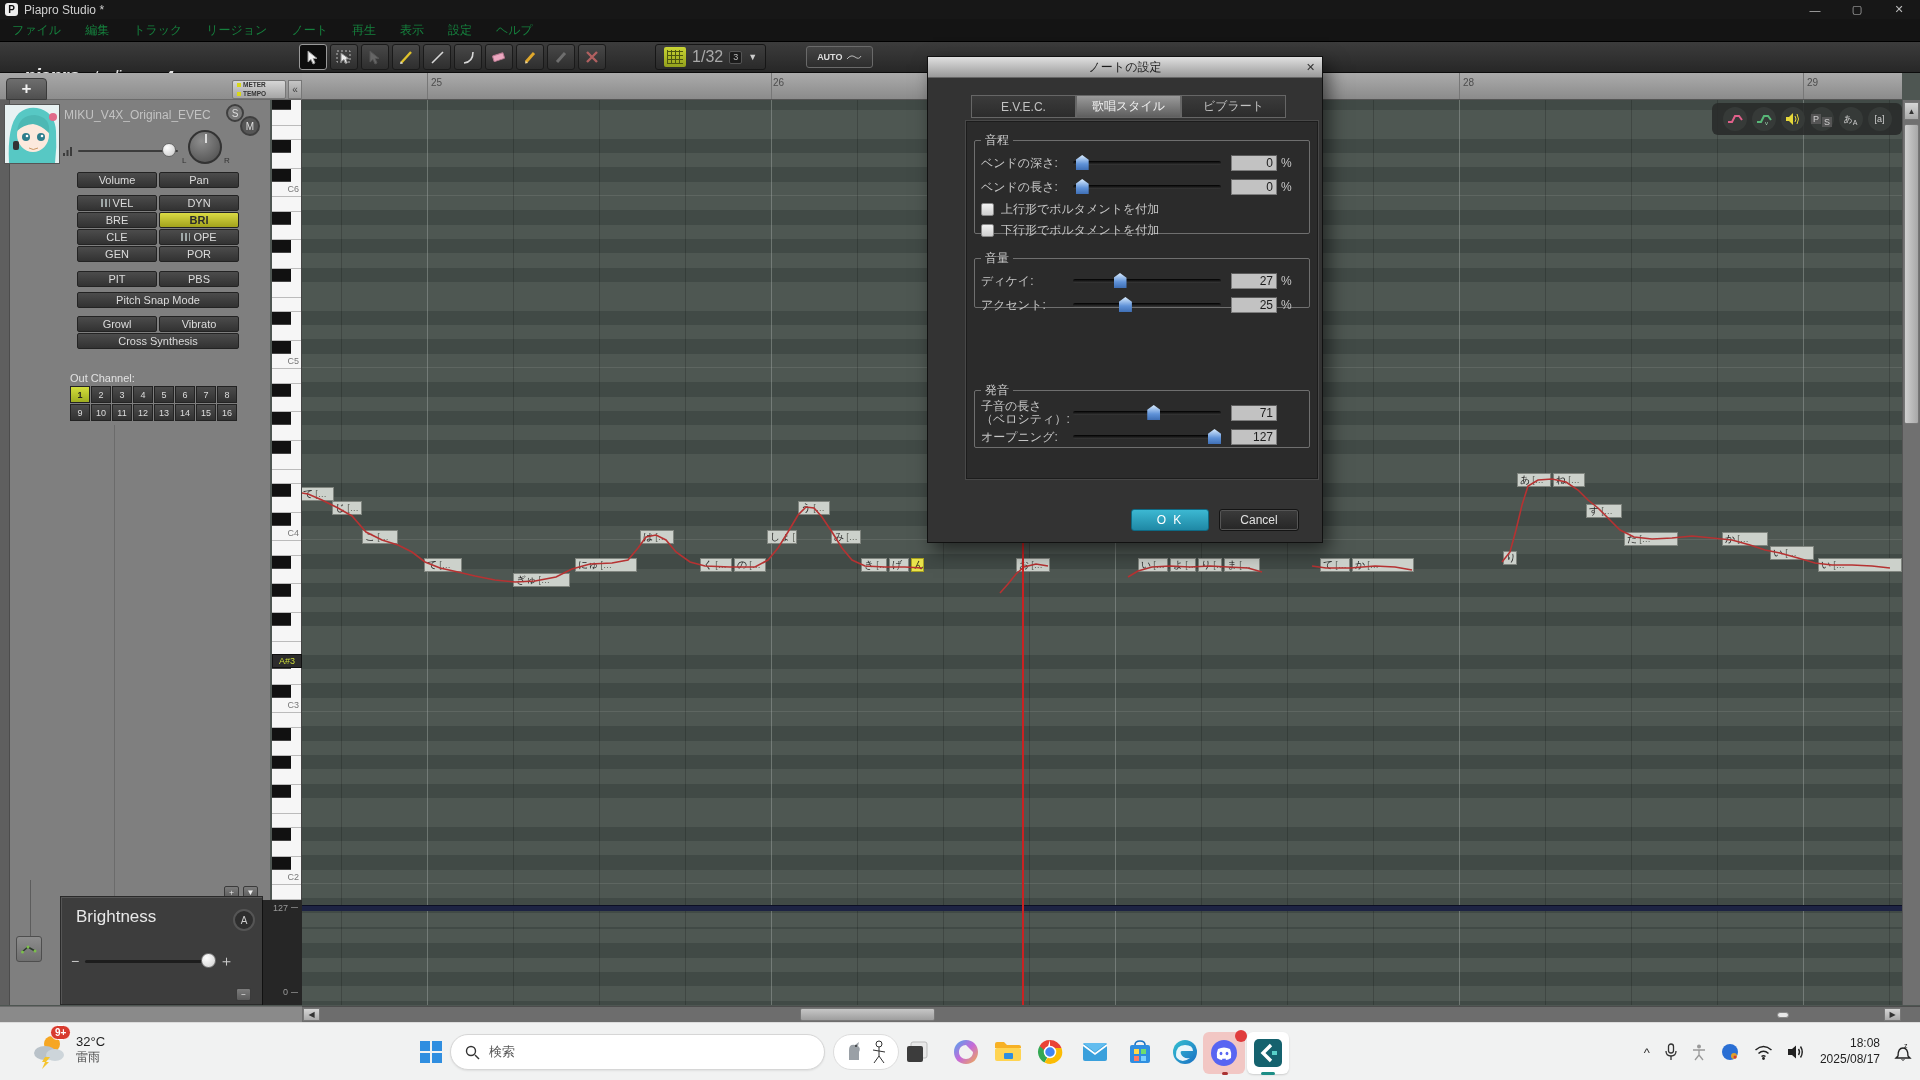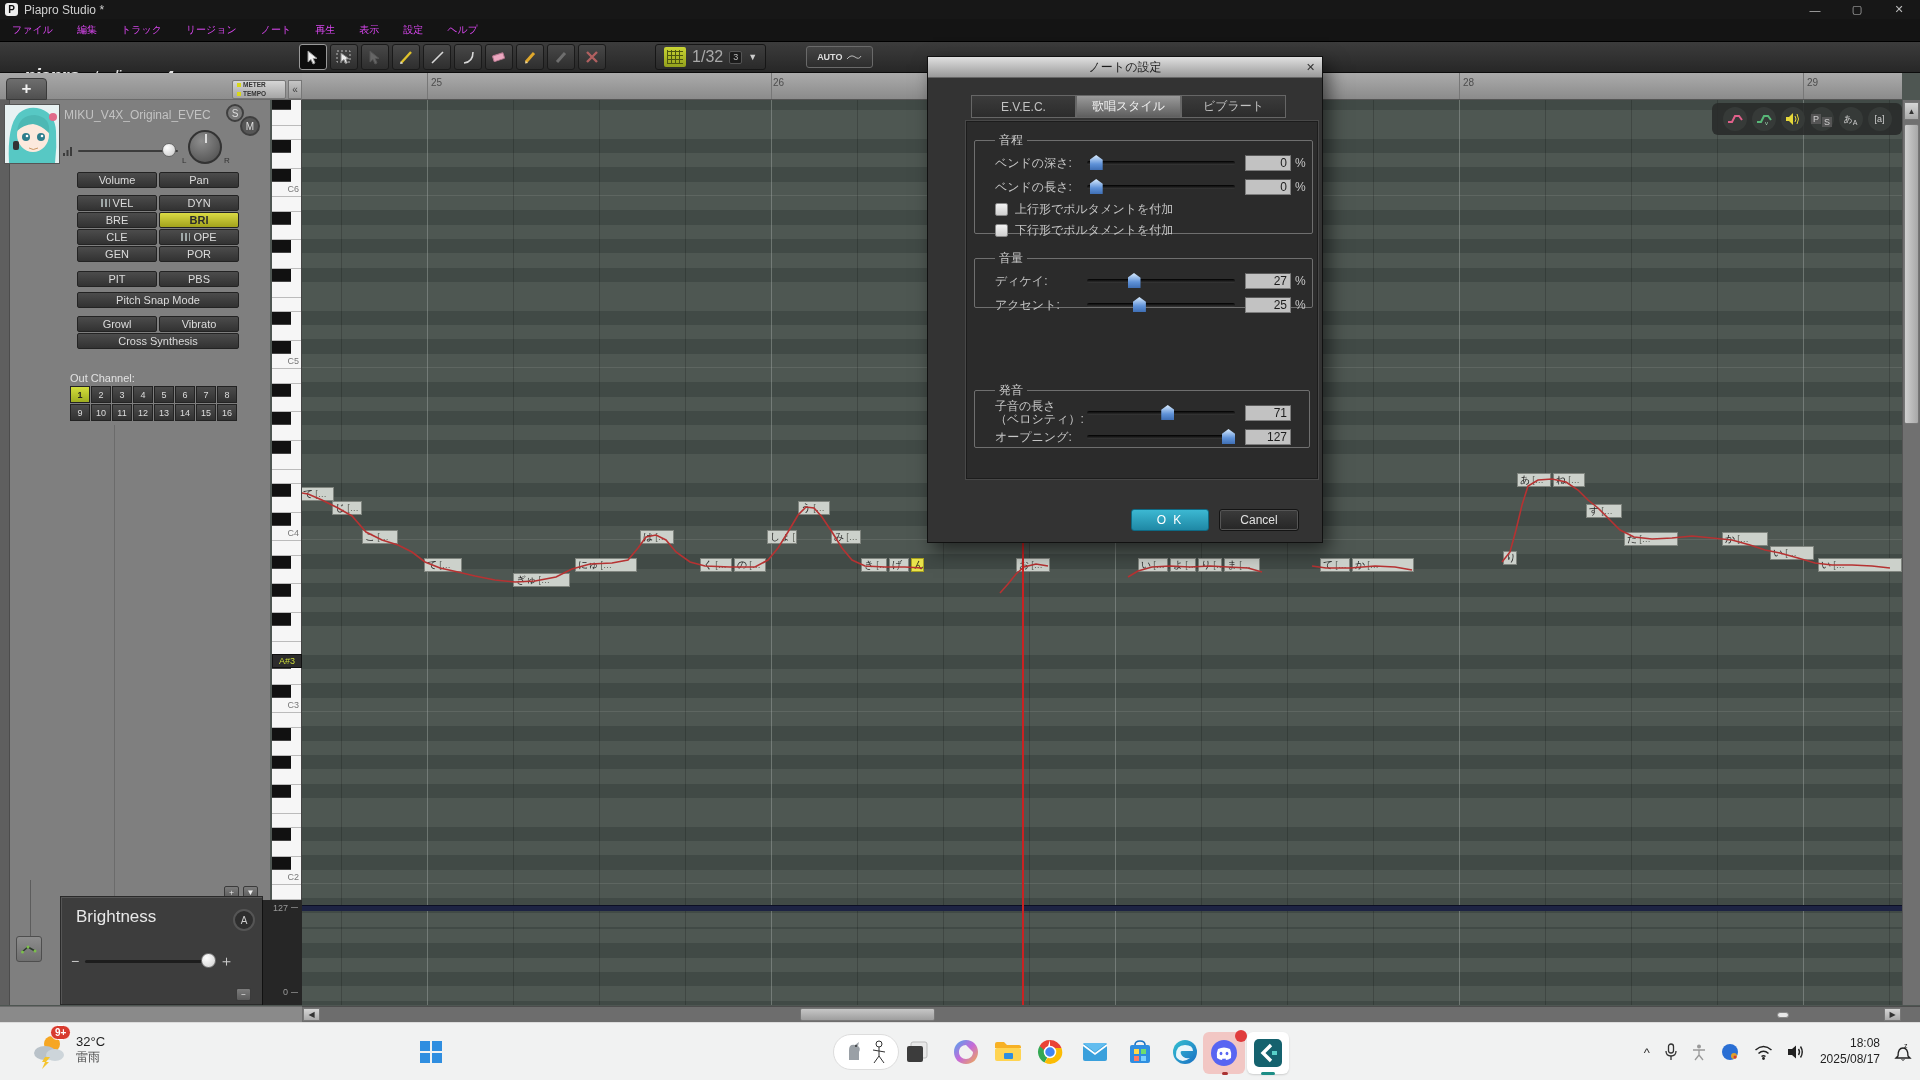--- a/index.html
+++ b/index.html
@@ -6,21 +6,21 @@
   *{box-sizing:border-box;font-family:"Liberation Sans","DejaVu Sans",sans-serif;}
   #screen{position:relative;width:1920px;height:1080px;overflow:hidden;background:#4e5652;}
   .abs{position:absolute;}
 
   
   #titlebar{left:0;top:0;width:1920px;height:19px;background:#171717;color:#cfcfcf;font-size:12px;display:flex;align-items:center;}
   #app-ico{width:13px;height:13px;margin:0 6px 0 5px;border-radius:3px;background:#eee;color:#111;font-weight:bold;font-size:10px;display:flex;align-items:center;justify-content:center;}
   .win-btn{width:42px;height:19px;display:flex;align-items:center;justify-content:center;color:#bbb;font-size:11px;}
   #win-controls{margin-left:auto;display:flex;}
   #menubar{left:0;top:19px;width:1920px;height:23px;background:#141414;display:flex;align-items:center;border-bottom:1px solid #000;}
-  .menu-item{color:#d946ef;font-size:10px;padding:0 12px;height:23px;display:flex;align-items:center;}
+  .menu-item{color:#15803d;font-size:12px;padding:0 12px;height:23px;display:flex;align-items:center;}
   #toolbar{left:0;top:42px;width:1920px;height:31px;background:linear-gradient(#3c3c3c,#272727);display:flex;align-items:center;border-bottom:1px solid #0c0c0c;}
   #logo{margin-left:24px;display:flex;align-items:baseline;gap:6px;color:#e8e8e8;}
   #logo .p1{font-size:20px;font-weight:bold;font-style:italic;letter-spacing:-1px;margin-top:38px;}
   #logo .p2{font-size:19px;font-style:italic;color:#d5d5d5;letter-spacing:-1px;}
   #logo .p3{font-size:11px;font-style:italic;color:#9a9a9a;}
   #logo .p4{font-size:17px;font-weight:bold;font-style:italic;color:#e3e3e3;}
   .tool-btn{width:28px;height:26px;margin-right:3px;border-radius:3px;background:linear-gradient(#484848,#2e2e2e);border:1px solid #1a1a1a;display:flex;align-items:center;justify-content:center;}
   .tool-btn.active{background:#0d0d0d;border:1px solid #999;}
   .snap-box{display:flex;align-items:center;gap:6px;margin-left:46px;background:linear-gradient(#3e3e3e,#2a2a2a);border:1px solid #161616;border-radius:3px;padding:2px 8px;height:26px;}
   .grid-ico{width:22px;height:20px;background:linear-gradient(#c9d433,#93a01c);border-radius:2px;position:relative;}
@@ -118,21 +118,21 @@
   #hscroll-zoom{position:absolute;left:1475px;top:5px;width:12px;height:6px;border-radius:3px;background:#e8e8e8;border:1px solid #888;}
   #bottombar-left{left:0px;top:1006px;width:302px;height:16px;background:#8a8a8a;border-top:1px solid #6a6a6a;}
 
   
   #dialog{left:927px;top:56px;width:396px;height:487px;background:#333333;border:1px solid #111;box-shadow:6px 8px 18px rgba(0,0,0,0.55);}
   #dlg-title{position:absolute;left:0;top:0;width:100%;height:21px;background:linear-gradient(#e0e0e0,#9a9a9a);color:#1c1c1c;font-size:12px;display:flex;align-items:center;justify-content:center;border-bottom:1px solid #666;}
   #dlg-close{position:absolute;right:4px;top:3px;width:15px;height:15px;color:#333;font-size:11px;display:flex;align-items:center;justify-content:center;}
   .dlg-tab{position:absolute;top:38px;height:23px;width:105px;background:linear-gradient(#3b3b3b,#2c2c2c);border:1px solid #666;color:#c2c2c2;font-size:12px;display:flex;align-items:center;justify-content:center;}
   .dlg-tab.active{background:linear-gradient(#9a9a9a,#5e5e5e);color:#f2f2f2;}
   #dlg-panel{position:absolute;left:38px;top:64px;width:352px;height:358px;background:#2b2b2b;border:1px solid #1c1c1c;box-shadow:0 0 0 1px #484848;}
-  fieldset.grp{position:absolute;left:7px;width:336px;margin:0;border:1px solid #6f6f6f;border-radius:2px;padding:2px 6px 4px 20px;}
+  fieldset.grp{position:absolute;left:7px;width:336px;margin:0;border:1px solid #6f6f6f;border-radius:2px;padding:2px 6px 4px 6px;}
   fieldset.grp legend{color:#cdcdcd;font-size:12px;padding:0 4px;}
   .srow{position:relative;height:24px;display:flex;align-items:center;}
   .srow .lab{width:92px;color:#c6c6c6;font-size:12px;white-space:pre-line;line-height:1.05;}
   .strack{position:relative;width:148px;height:4px;background:linear-gradient(#000,#3a3a3a);border-radius:2px;margin-right:10px;}
   .sthumb{position:absolute;top:-6px;width:13px;height:15px;background:linear-gradient(#d9ecff,#5f92d8 60%,#3f6fb5);clip-path:polygon(50% 0,100% 32%,100% 100%,0 100%,0 32%);}
   .vbox{width:46px;height:16px;background:#c2c2c2;border:1px solid #7d7d7d;border-top-color:#5a5a5a;color:#1d1d1d;font-size:12px;text-align:right;padding-right:3px;line-height:14px;}
   .unit{color:#c6c6c6;font-size:12px;margin-left:4px;}
   .chk-row{display:flex;align-items:center;height:21px;gap:7px;}
   .chk{width:13px;height:13px;background:linear-gradient(#f2f2f2,#cfcfcf);border:1px solid #888;border-radius:2px;}
   .chk-lab{color:#c6c6c6;font-size:12px;}
@@ -665,20 +665,27 @@
     </div>
 
     <div class="tb-ico" style="left:414px;">
       <svg width="22" height="22" viewBox="0 0 22 22">
           <rect x="0" y="0" width="10" height="10" fill="#2f8ee0"></rect>
           <rect x="12" y="0" width="10" height="10" fill="#2f8ee0"></rect>
           <rect x="0" y="12" width="10" height="10" fill="#2f8ee0"></rect>
           <rect x="12" y="12" width="10" height="10" fill="#2f8ee0"></rect>
         </svg>
     </div>
+    <div id="search-pill">
+      <svg width="15" height="15" viewBox="0 0 15 15">
+          <circle cx="6" cy="6" r="4.5" stroke="#333" fill="none" stroke-width="1.4"></circle>
+          <line x1="10" y1="10" x2="14" y2="14" stroke="#333" stroke-width="1.4"></line>
+        </svg>
+      <span id="search-text">検索</span>
+    </div>
     <div id="mascot-pill">
       <svg width="22" height="24" viewBox="0 0 22 24">
           <path d="M4 20 L4 10 Q4 4 10 5 L14 2 L13 6 Q16 8 14 12 L14 20 Z" fill="#9aa0a6"></path>
           <circle cx="11" cy="6" r="1" fill="#333"></circle>
         </svg>
       <svg width="16" height="24" viewBox="0 0 16 24">
           <circle cx="8" cy="4" r="3" stroke="#333" fill="none"></circle>
           <line x1="8" y1="7" x2="8" y2="16" stroke="#333"></line>
           <line x1="2" y1="10" x2="14" y2="12" stroke="#333"></line>
           <line x1="8" y1="16" x2="3" y2="23" stroke="#333"></line>

